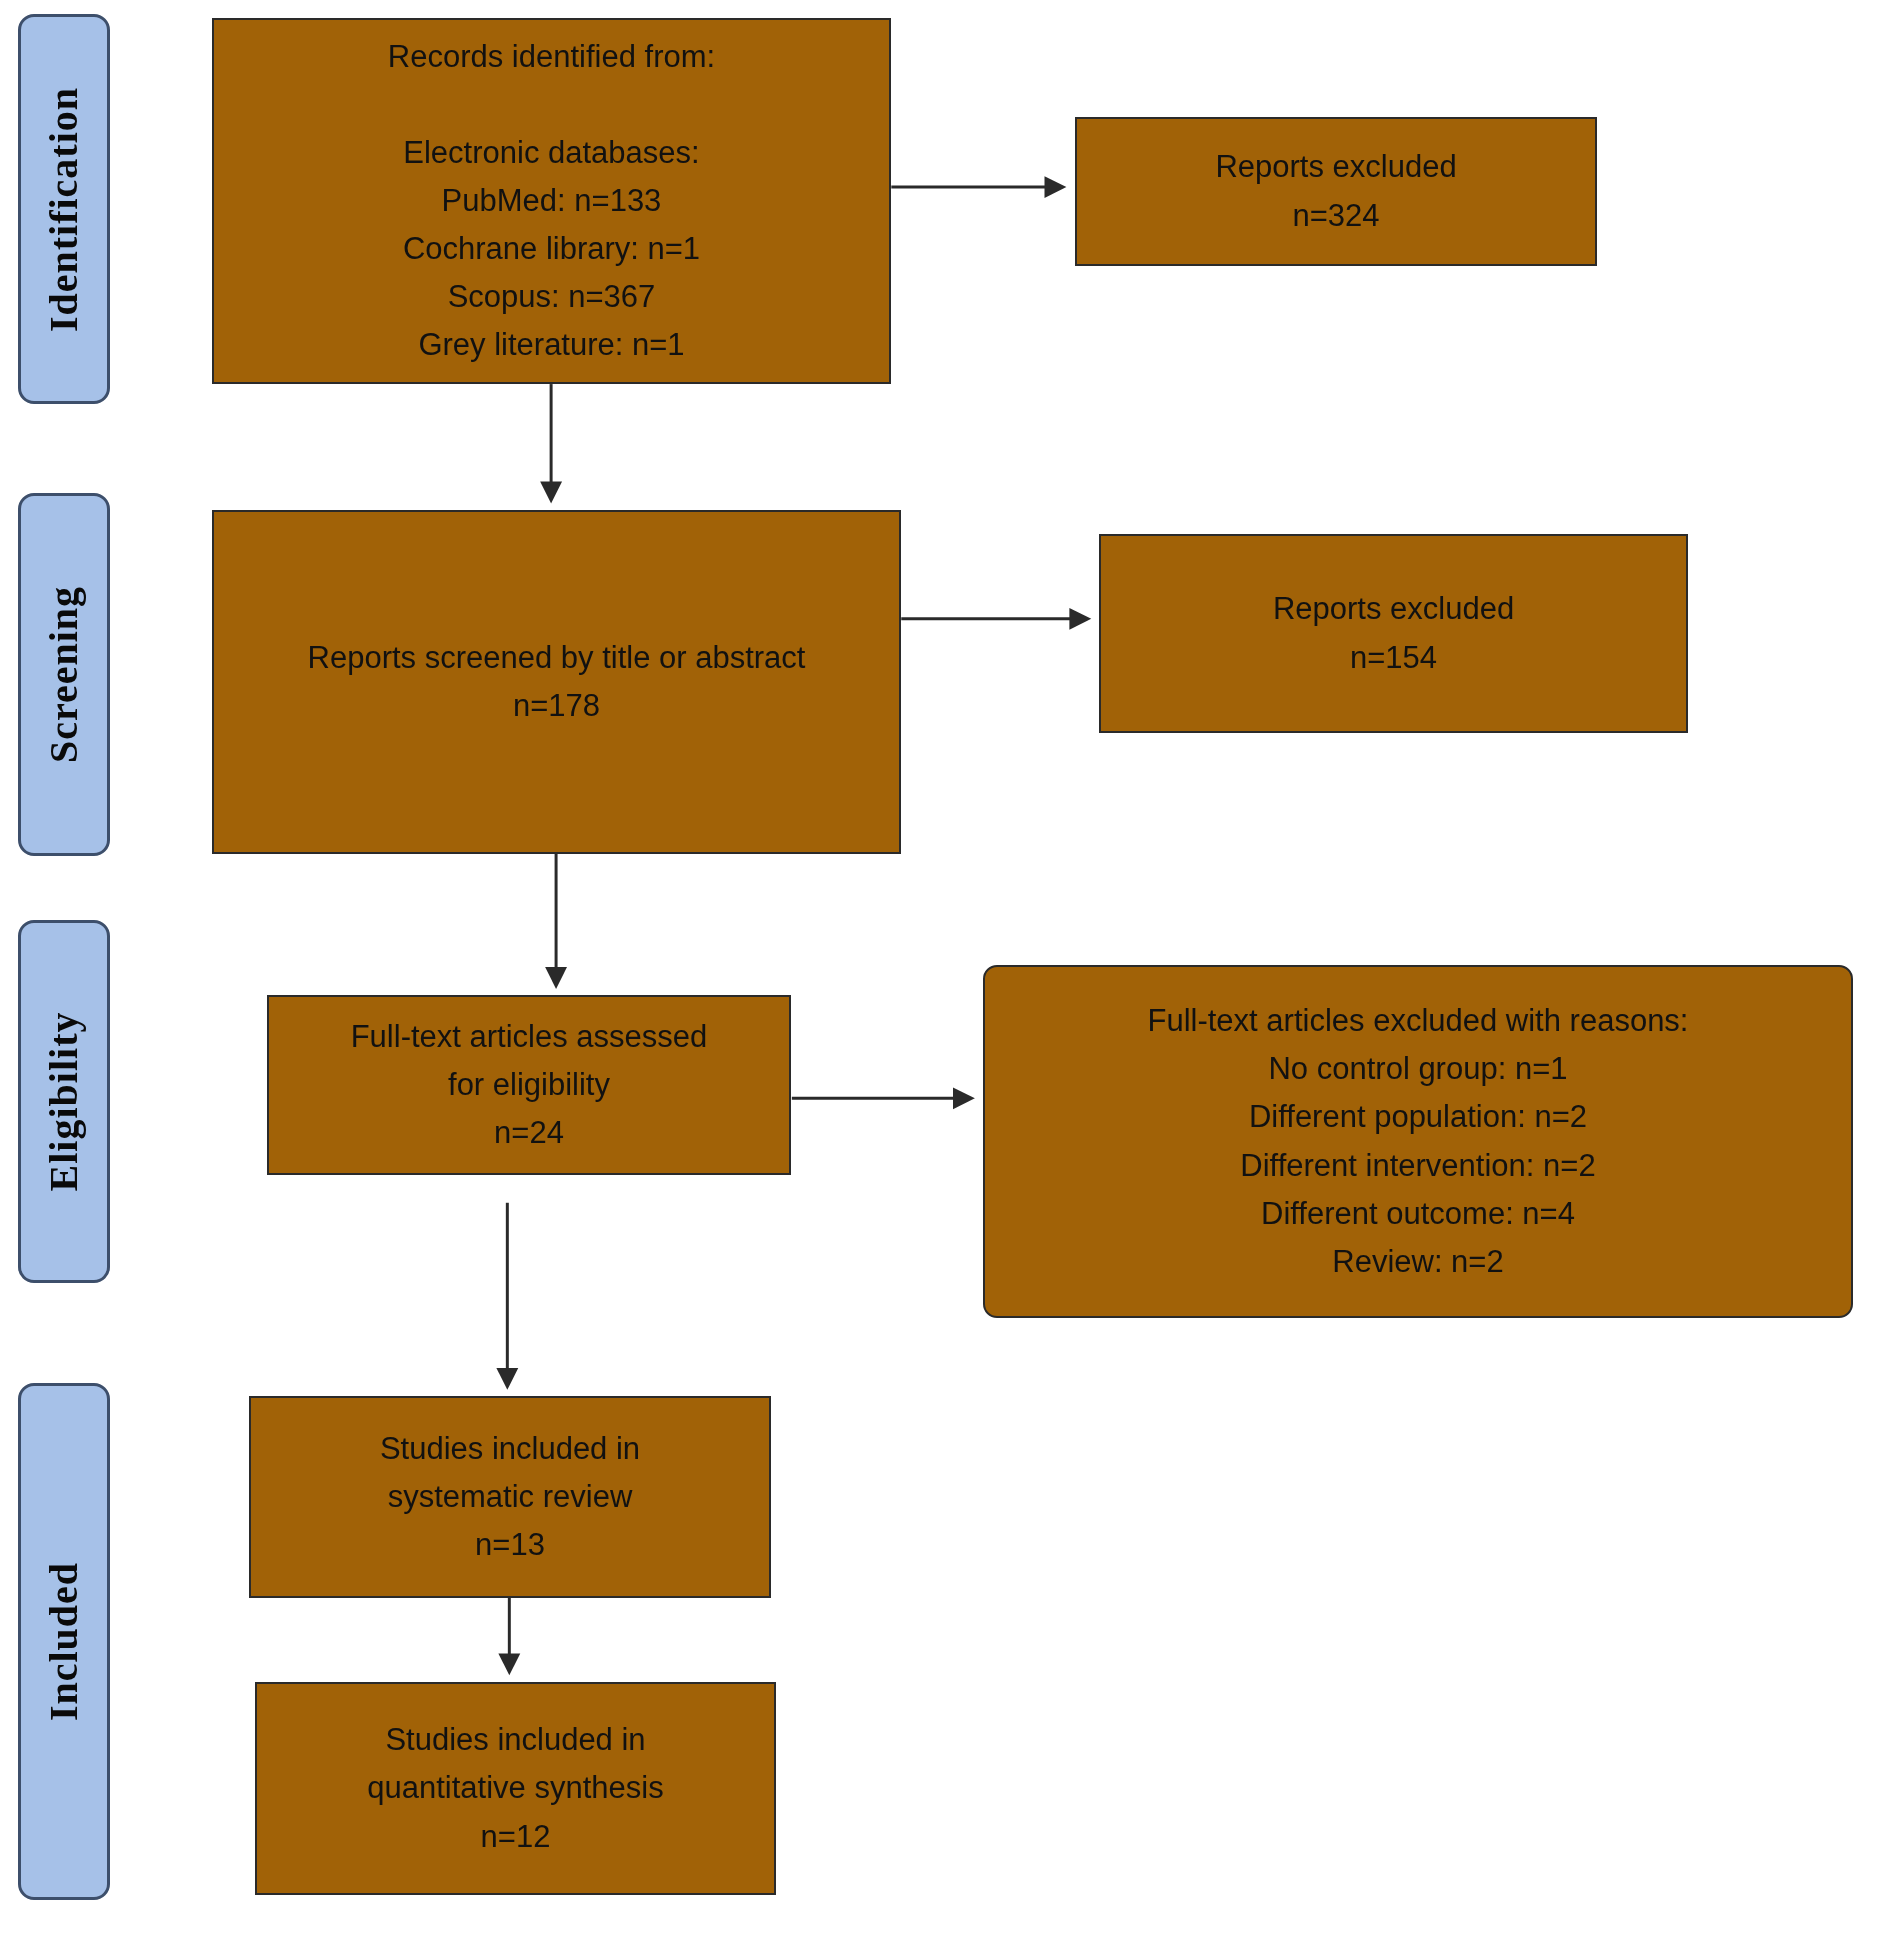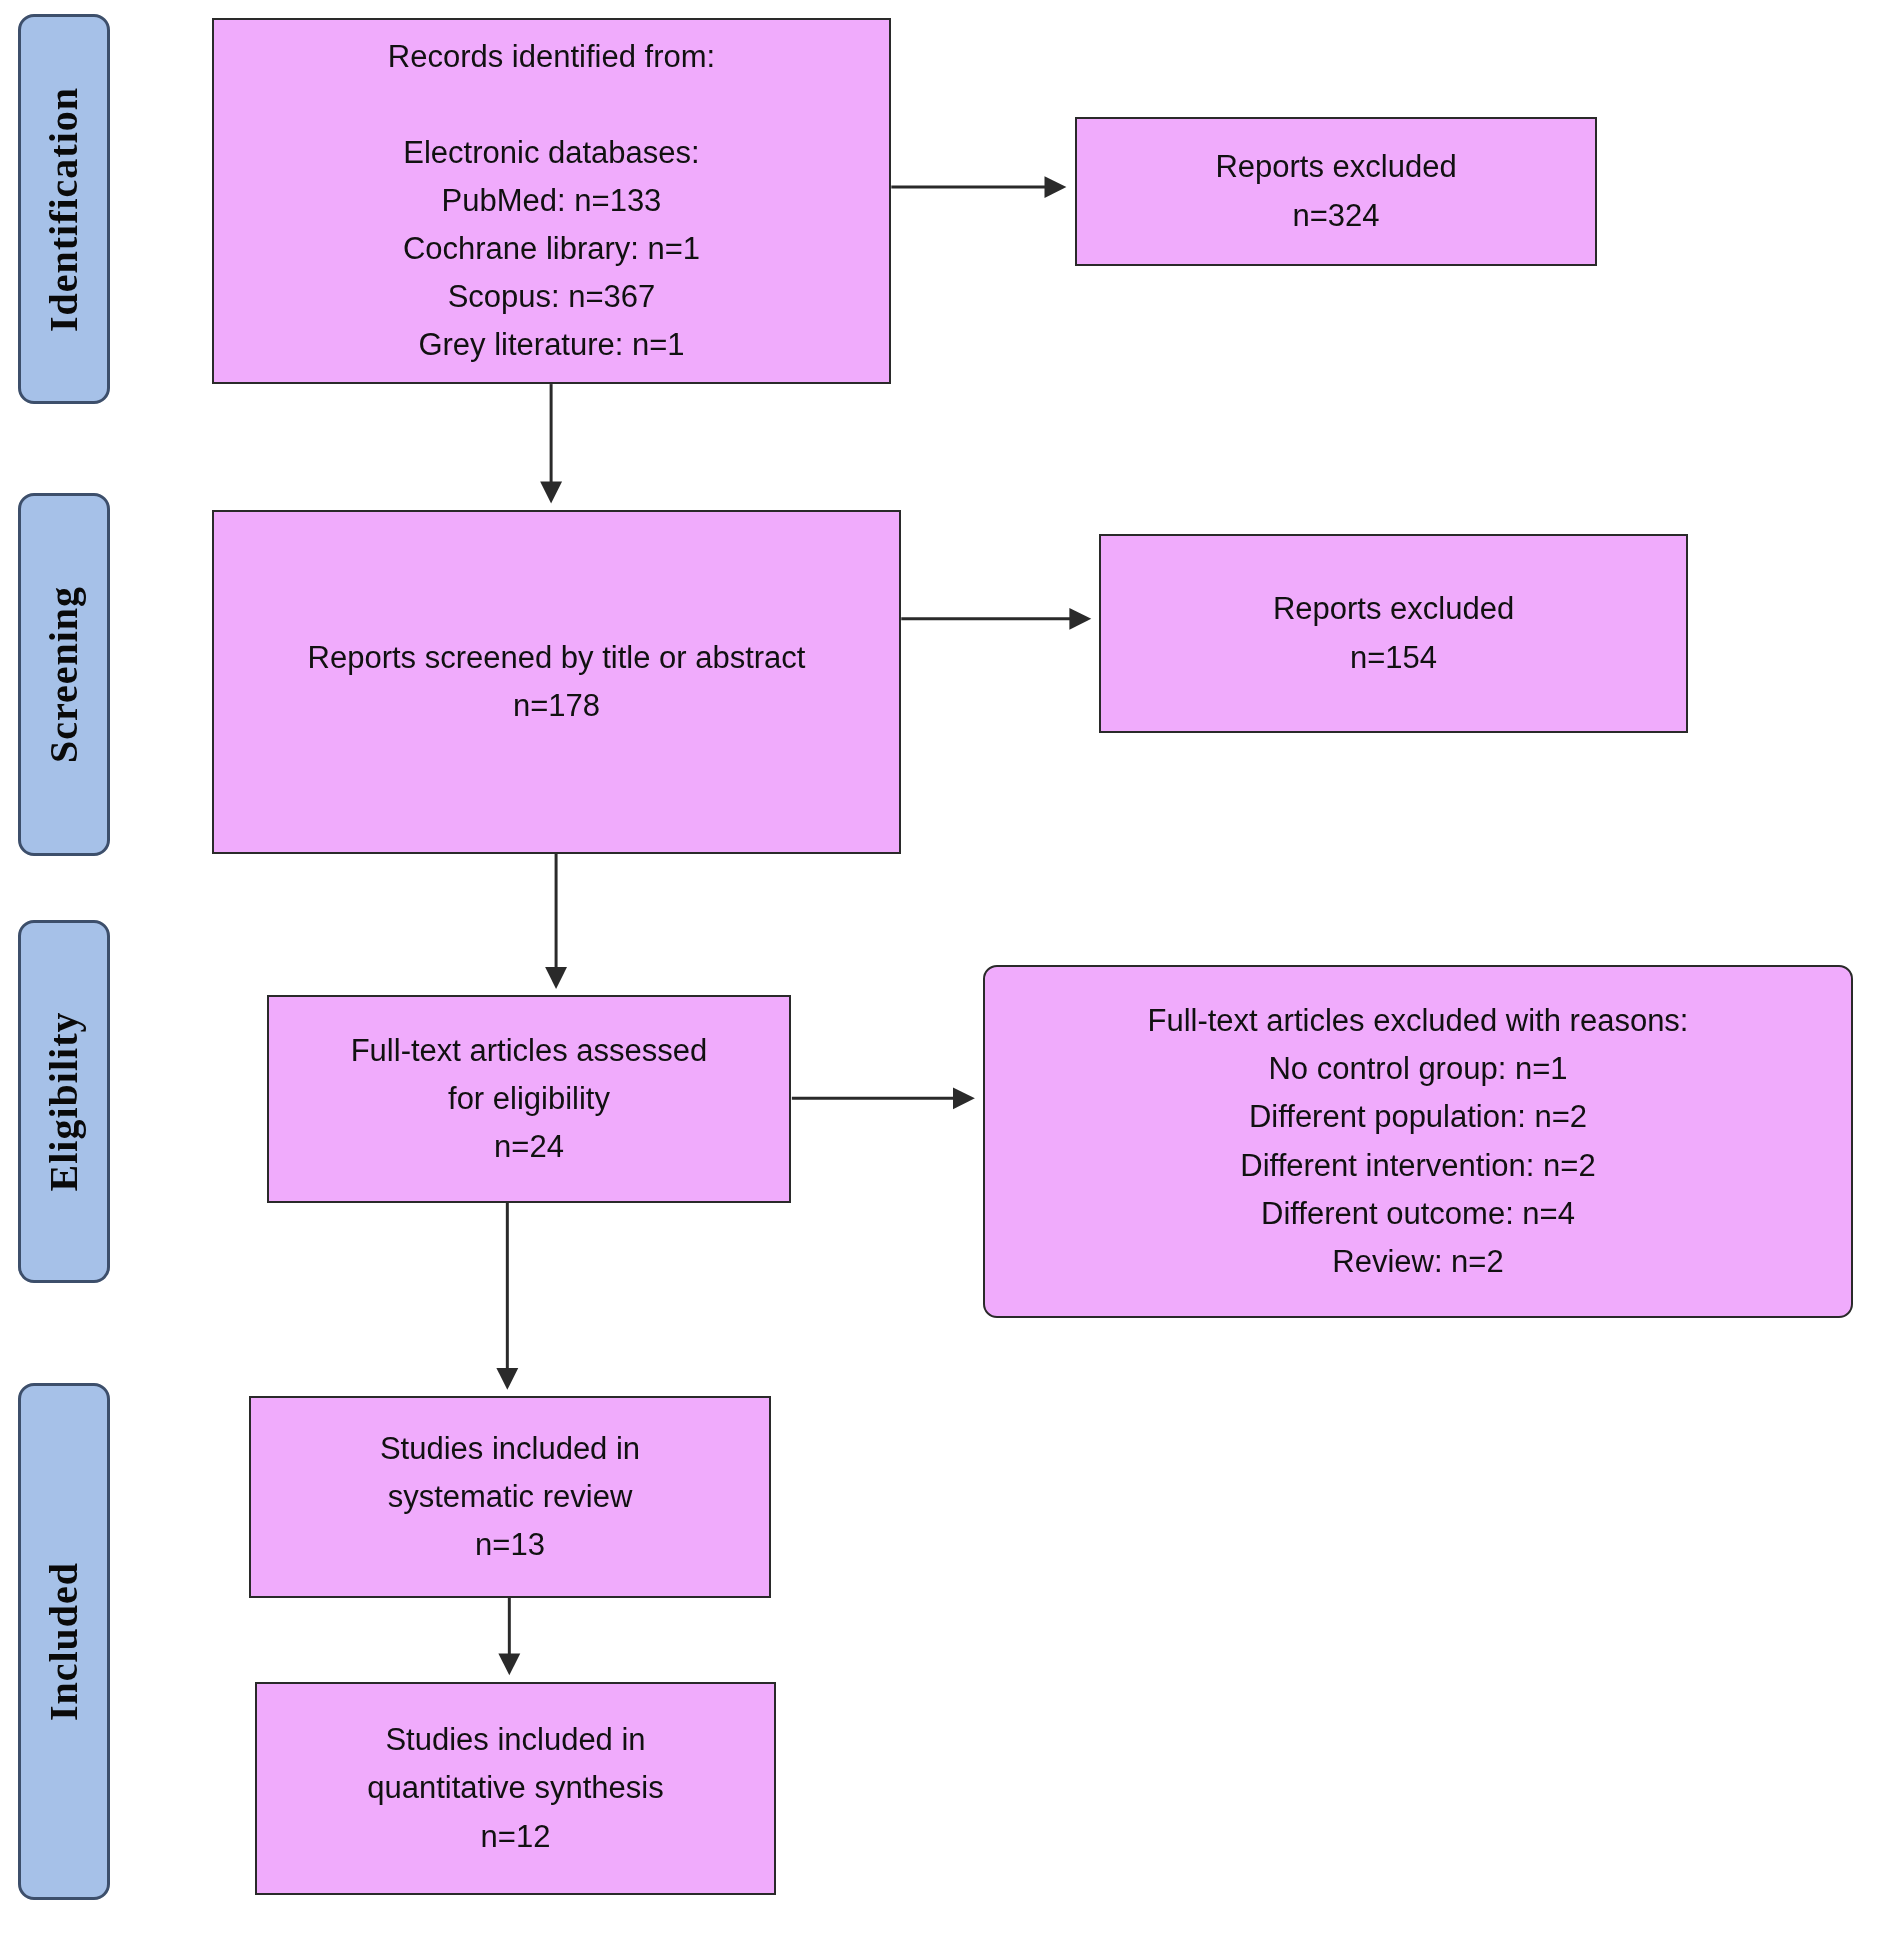--- a/index.html
+++ b/index.html
@@ -21,21 +21,21 @@
     left: 0;
     top: 0;
     width: 1903px;
     height: 1937px;
     pointer-events: none;
   }
   .box {
     position: absolute;
     box-sizing: border-box;
     border: 2px solid #2a2a2a;
-    background: #f0abfc;
+    background: #a16207;
     display: flex;
     align-items: center;
     justify-content: center;
     text-align: center;
     font-size: 31px;
     line-height: 1.55;
     white-space: pre-line;
     padding: 10px 18px;
   }
   .stage {
@@ -134,21 +134,21 @@
 
   <div class="box" style="left:1075px; top:117px; width:522px; height:149px;">Reports excluded
 n=324</div>
 
   <div class="box" style="left:212px; top:510px; width:689px; height:344px;">Reports screened by title or abstract
 n=178</div>
 
   <div class="box" style="left:1099px; top:534px; width:589px; height:199px;">Reports excluded
 n=154</div>
 
-  <div class="box" style="left:267px; top:995px; width:524px; height:208px;">Full-text articles assessed
+  <div class="box" style="left:267px; top:995px; width:524px; height:180px;">Full-text articles assessed
 for eligibility
 n=24</div>
 
   <div class="box" style="left:983px; top:965px; width:870px; height:353px;border-radius:14px;">Full-text articles excluded with reasons:
 No control group: n=1
 Different population: n=2
 Different intervention: n=2
 Different outcome: n=4
 Review: n=2</div>
 

